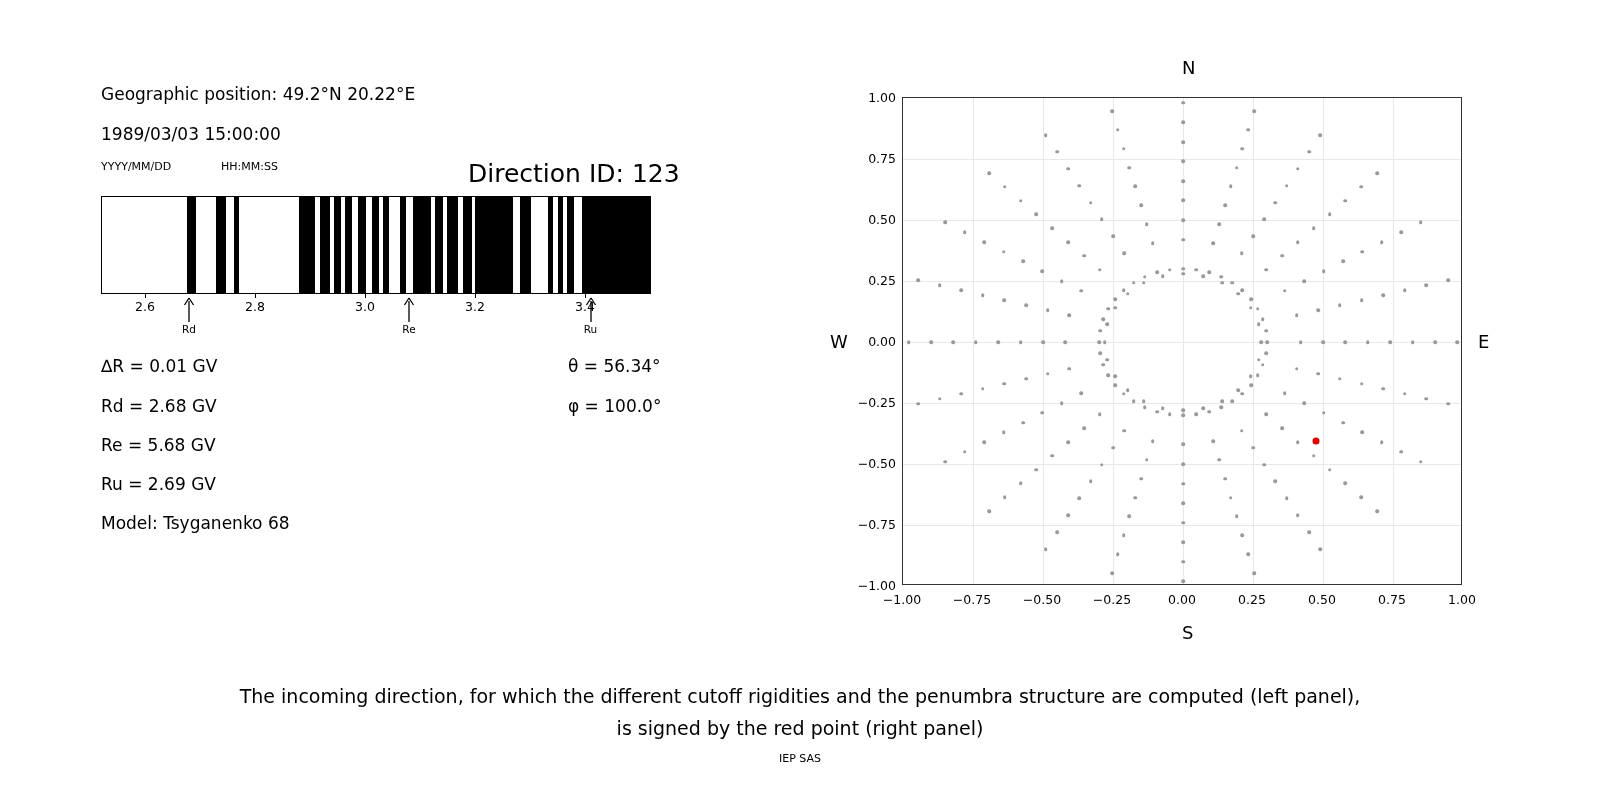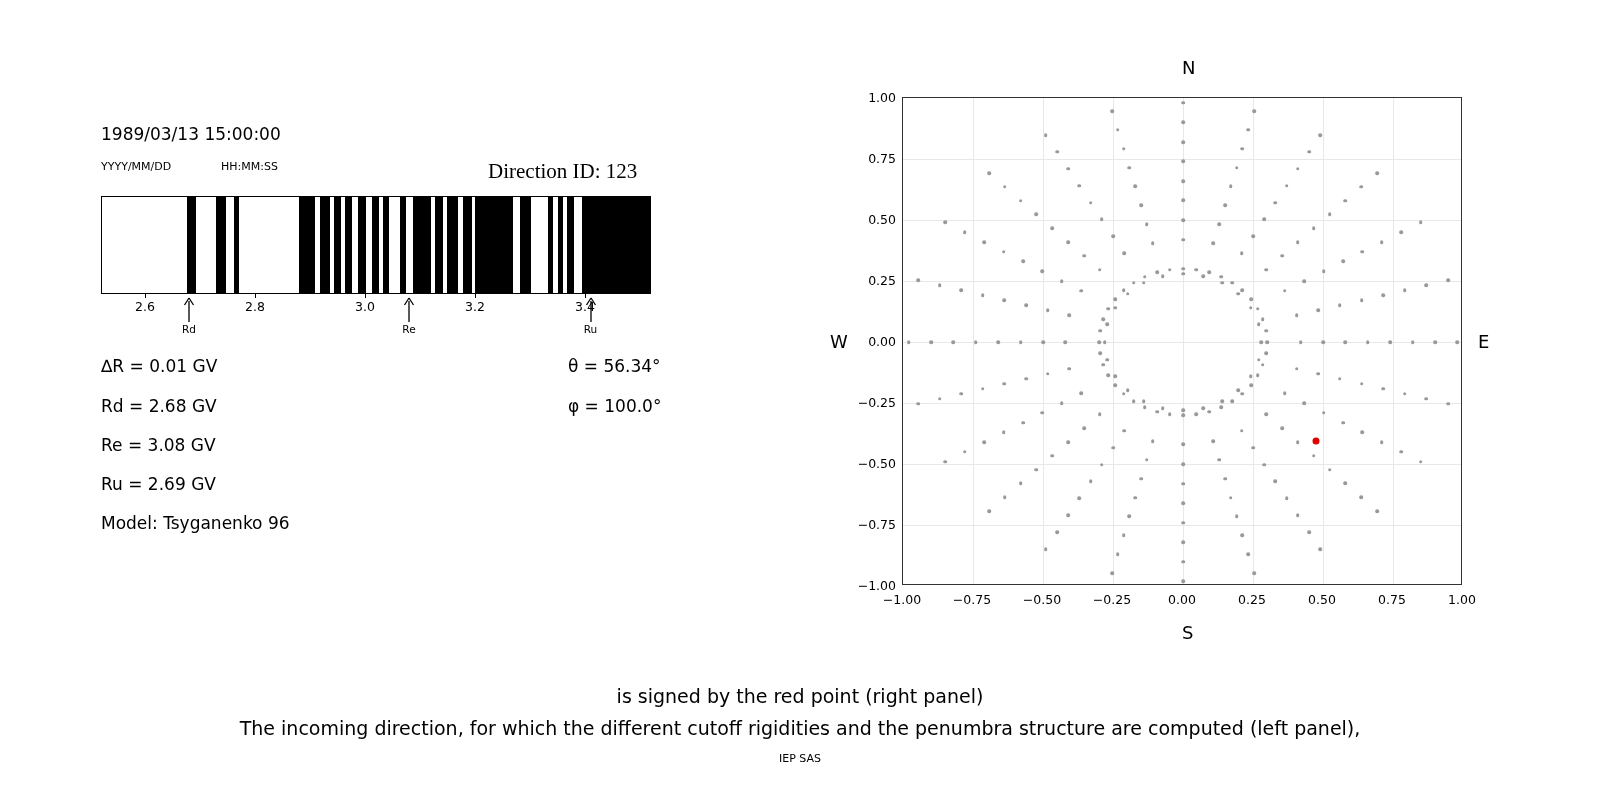--- a/index.html
+++ b/index.html
@@ -44,24 +44,23 @@
     left: 101px;
     top: 160px;
     font-size: 11px;
   }
   #time-format-label {
     left: 221px;
     top: 160px;
     font-size: 11px;
   }
   #direction-id {
-    left: 488px;
+    left: 468px;
     top: 159px;
-    font-size: 21px;
-    font-family: Liberation Serif, serif;
+    font-size: 25px;
   }
 
   
   #penumbra-wrap {
     position: absolute;
     left: 101px;
     top: 196px;
     width: 550px;
     height: 98px;
   }
@@ -221,21 +220,22 @@
     width: 1600px;
     text-align: center;
     font-size: 11px;
   }
 </style>
 </head>
 <body>
 
 <div id="left-panel">
 
-  <div class="text-line" id="datetime">1989/03/13 15:00:00</div>
+  <div class="text-line" id="geo-position">Geographic position: 49.2°N 20.22°E</div>
+  <div class="text-line" id="datetime">1989/03/03 15:00:00</div>
   <div class="text-line" id="date-format-label">YYYY/MM/DD</div>
   <div class="text-line" id="time-format-label">HH:MM:SS</div>
   <div class="text-line" id="direction-id">Direction ID: 123</div>
 
   <div id="penumbra-wrap">
     <div id="penumbra-band">
         <div class="band-bar" style="left: 85.25px; width: 8.25px;"></div>
         <div class="band-bar" style="left: 113.85px; width: 9.9px;"></div>
         <div class="band-bar" style="left: 132px; width: 4.95px;"></div>
         <div class="band-bar" style="left: 196.9px; width: 16.5px;"></div>
@@ -285,23 +285,23 @@
       <div class="marker" style="left: 489.5px;">
         <svg class="arrow" viewBox="0 0 14 26">
           <path d="M7 26 L7 5 M7 2 L2.5 9 M7 2 L11.5 9" stroke="#000" stroke-width="1.3" fill="none"></path>
         </svg>
         <span class="mlabel">Ru</span>
       </div>
     </div>
 
   <div class="value-line" id="v-dr">∆R = 0.01 GV</div>
   <div class="value-line" id="v-rd">Rd = 2.68 GV</div>
-  <div class="value-line" id="v-re">Re = 3.08 GV</div>
+  <div class="value-line" id="v-re">Re = 5.68 GV</div>
   <div class="value-line" id="v-ru">Ru = 2.69 GV</div>
-  <div class="value-line" id="v-model">Model: Tsyganenko 96</div>
+  <div class="value-line" id="v-model">Model: Tsyganenko 68</div>
   <div class="value-line" id="v-theta">θ = 56.34°</div>
   <div class="value-line" id="v-phi">φ = 100.0°</div>
 </div>
 
 <div id="right-panel">
   <div class="compass" id="compass-n">N</div>
   <div class="compass" id="compass-s">S</div>
   <div class="compass" id="compass-w">W</div>
   <div class="compass" id="compass-e">E</div>
 
@@ -592,16 +592,16 @@
     <div class="axis-tick-y" style="left: 40px; width: 56px; top: 463px;">−0.50</div>
     <div class="axis-tick-y" style="left: 40px; width: 56px; top: 402px;">−0.25</div>
     <div class="axis-tick-y" style="left: 40px; width: 56px; top: 341px;">0.00</div>
     <div class="axis-tick-y" style="left: 40px; width: 56px; top: 280px;">0.25</div>
     <div class="axis-tick-y" style="left: 40px; width: 56px; top: 219px;">0.50</div>
     <div class="axis-tick-y" style="left: 40px; width: 56px; top: 158px;">0.75</div>
     <div class="axis-tick-y" style="left: 40px; width: 56px; top: 97px;">1.00</div>
   </div>
 
 <div id="caption">
+  <div>The incoming direction, for which the different cutoff rigidities and the penumbra structure are computed (left panel),</div>
   <div>is signed by the red point (right panel)</div>
-  <div>The incoming direction, for which the different cutoff rigidities and the penumbra structure are computed (left panel),</div>
 </div>
 <div id="footer">IEP SAS</div>
 
 </body></html>

